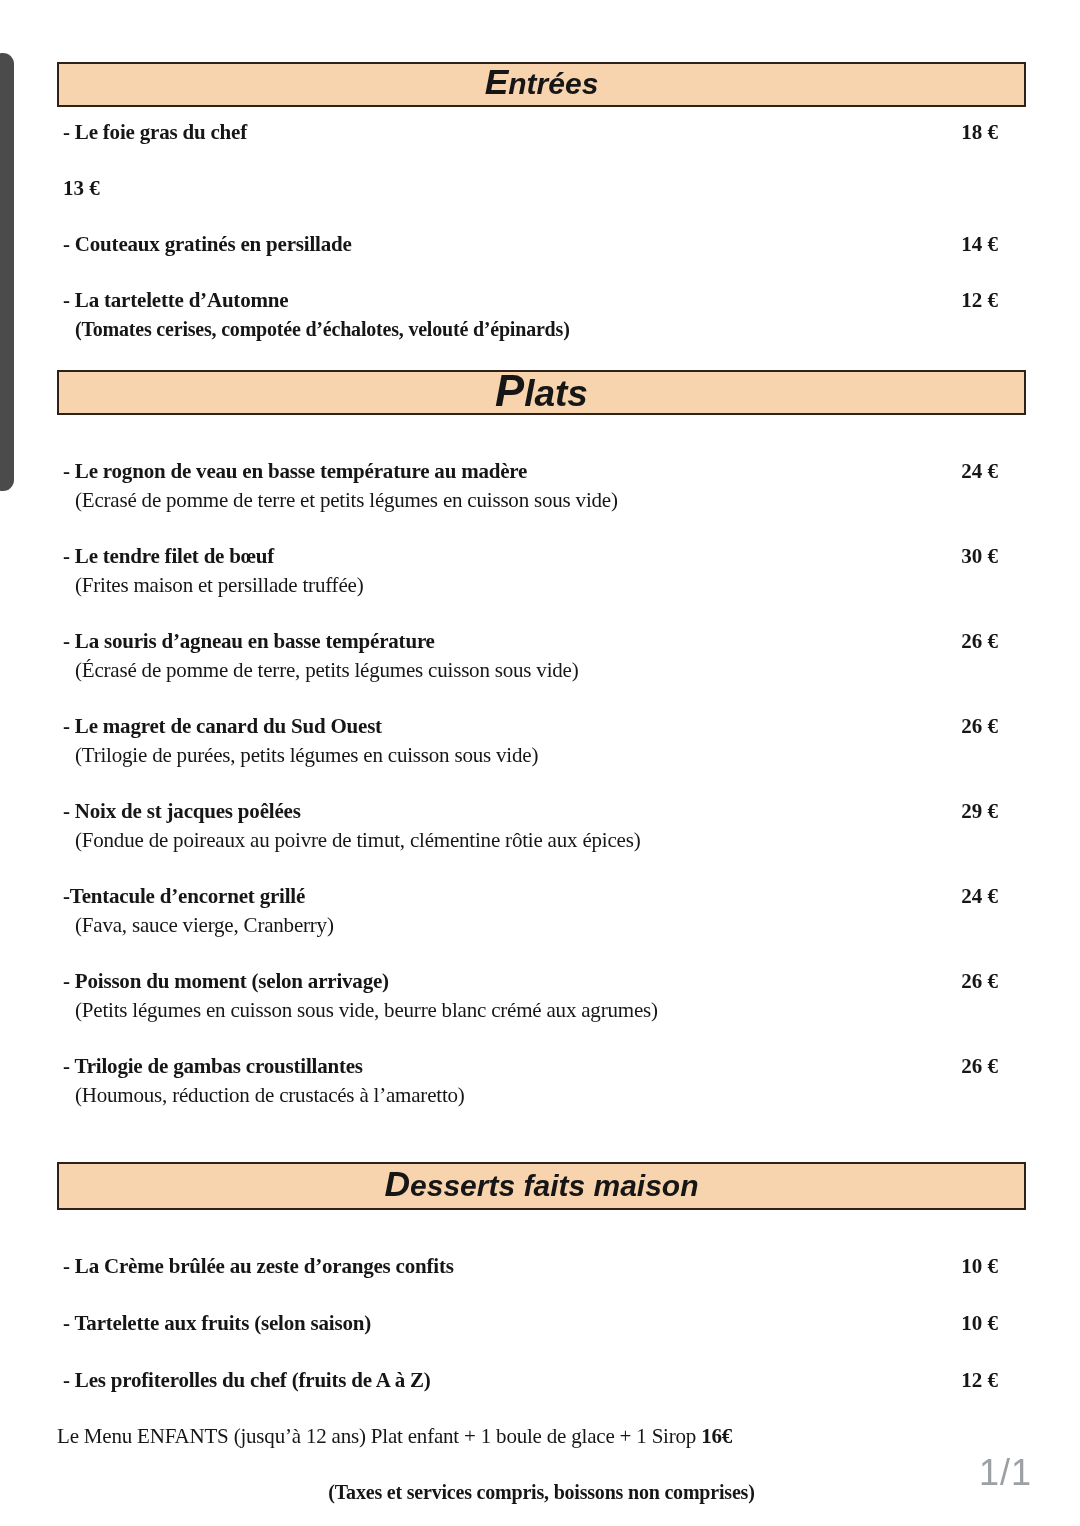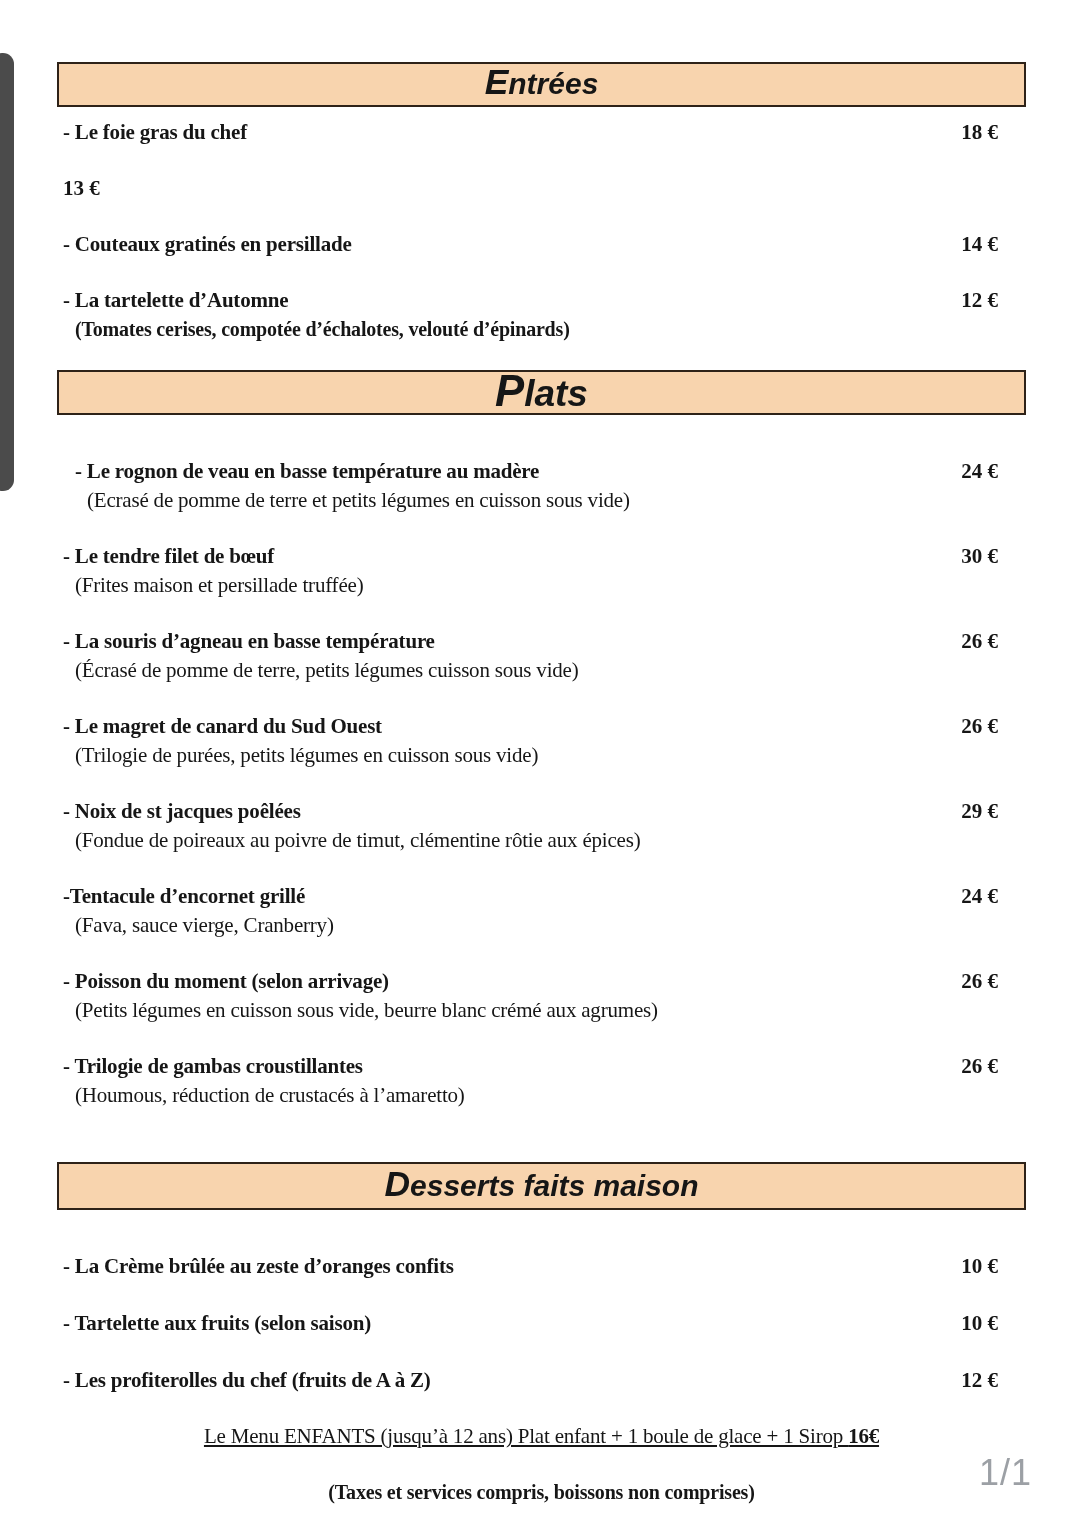--- a/index.html
+++ b/index.html
@@ -31,41 +31,40 @@
   .sec-desserts .banner{height:48px;}
   .banner-title{
     font-family:Liberation Sans, sans-serif;
     font-style:italic;font-weight:700;font-size:30px;line-height:1;
     padding-bottom:3px;
   }
   .sec-plats .banner-title{font-size:37px;}
   .banner-title::first-letter{font-size:1.18em;}
   .dish{margin-top:31px;}
   .sec-entrees .banner + .dish{margin-top:13px;}
-  .sec-plats  .banner + .dish{margin-top:44px;margin-left:12px;}
+  .sec-plats  .banner + .dish{margin-top:44px;}
   .sec-desserts .banner + .dish{margin-top:44px;}
   .sec-desserts .dish{margin-top:32px;}
   .sec-plats{margin-top:28px;}
   .sec-desserts{margin-top:54px;}
   .dish-line{
     display:flex;justify-content:space-between;align-items:baseline;
     padding-left:6px;padding-right:28px;line-height:25px;
   }
   .dish-name{font-weight:700;font-size:21px;letter-spacing:-0.2px;}
   .dish-price{font-weight:700;font-size:21px;white-space:nowrap;}
   .dish-sub{
     padding-left:18px;margin-top:4px;line-height:25px;
     font-size:21px;font-weight:400;letter-spacing:-0.2px;
   }
   .dish-sub:empty{display:none;}
   .sec-entrees .dish-sub{font-weight:700;font-size:20px;}
   .kids-line{
-    margin-top:31px;text-align:center;font-size:21px;line-height:25px;
+    margin-top:31px;text-align:left;font-size:21px;line-height:25px;
     letter-spacing:-0.2px;
-    text-decoration:underline;
   }
   .kids-price{font-weight:700;}
   .taxes-note{
     margin-top:31px;text-align:center;font-size:20px;font-weight:700;
     line-height:25px;letter-spacing:-0.2px;
   }
   .page-indicator{
     position:absolute;right:48px;top:1452px;
     font-family:"Liberation Sans",sans-serif;
     font-size:36px;color:var(--page-indicator);letter-spacing:1px;

